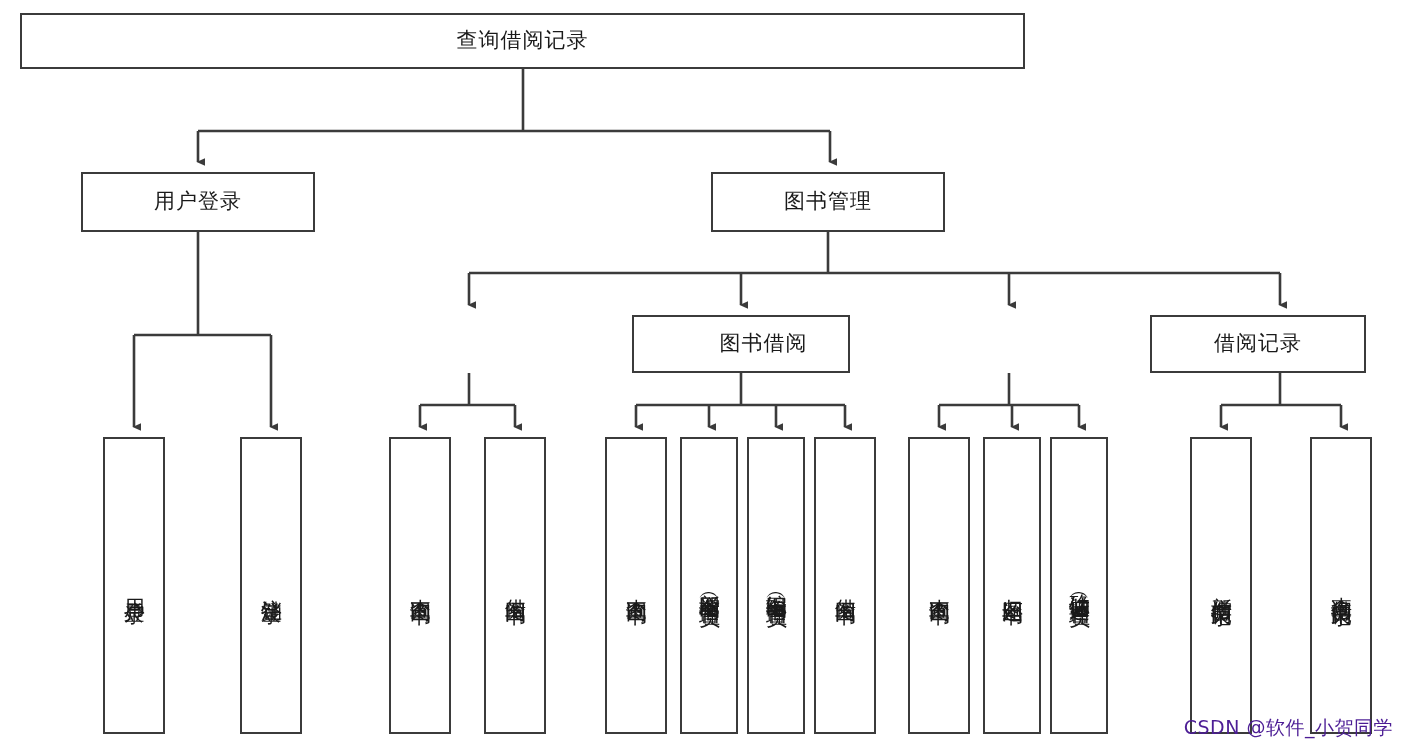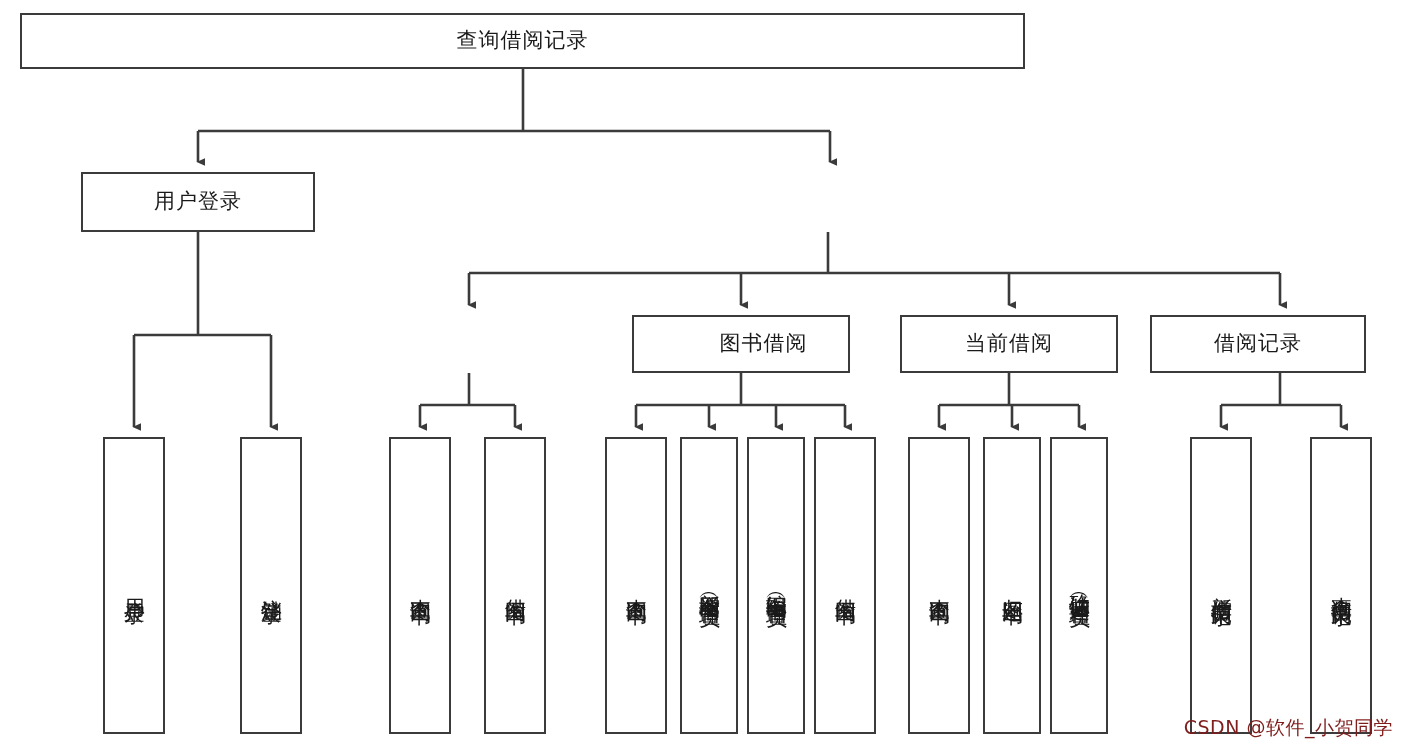--- a/index.html
+++ b/index.html
@@ -54,21 +54,21 @@
     top: 0;
     width: 1405px;
     height: 747px;
     pointer-events: none;
   }
   .watermark {
     position: absolute;
     right: 12px;
     bottom: 6px;
     font-size: 19px;
-    color: #7f1d1d;
+    color: #4c1d95;
     white-space: nowrap;
     letter-spacing: 0.5px;
   }
 </style>
 </head>
 <body>
 
 <div id="canvas">
 
   <svg class="links" viewBox="0 0 1405 747" xmlns="http://www.w3.org/2000/svg">
@@ -121,26 +121,26 @@
     </g>
   </svg>
 
   <div class="node root" id="node-root" style="left: 20px; top: 13px; width: 1005px; height: 56px;">
     <span class="label-h">查询借阅记录</span>
   </div>
 
   <div class="node branch" id="node-l2-0" style="left: 81px; top: 172px; width: 234px; height: 60px;">
     <span class="label-h">用户登录</span>
   </div>
+  <div class="node branch" id="node-l2-1" style="left: 711px; top: 172px; width: 234px; height: 60px;">
+    <span class="label-h">图书管理</span>
+  </div>
 
   <div class="node branch" id="node-l3-1" style="left: 632px; top: 315px; width: 218px; height: 58px; padding-left: 45px;">
     <span class="label-h">图书借阅</span>
-  </div>
-  <div class="node branch" id="node-l3-2" style="left: 900px; top: 315px; width: 218px; height: 58px;">
-    <span class="label-h">当前借阅</span>
   </div>
   <div class="node branch" id="node-l3-3" style="left: 1150px; top: 315px; width: 216px; height: 58px;">
     <span class="label-h">借阅记录</span>
   </div>
 
   <div class="node leaf" id="node-leaf-0" style="left: 103px; top: 437px; width: 62px; height: 297px;">
     <span class="label-v">用户登录</span>
   </div>
   <div class="node leaf" id="node-leaf-1" style="left: 240px; top: 437px; width: 62px; height: 297px;">
     <span class="label-v">注销登录</span>

